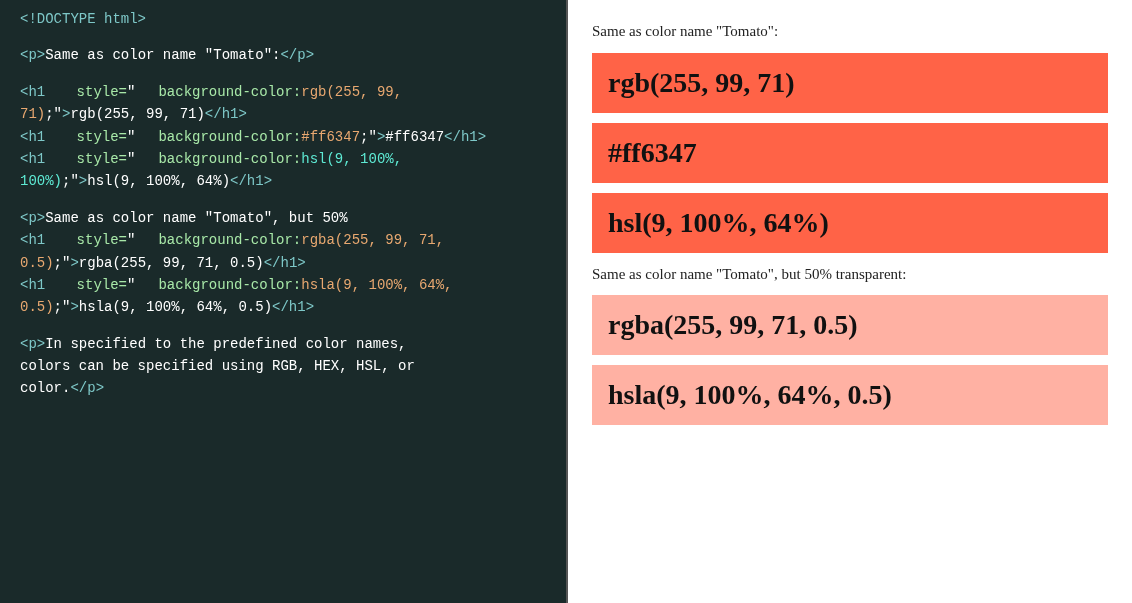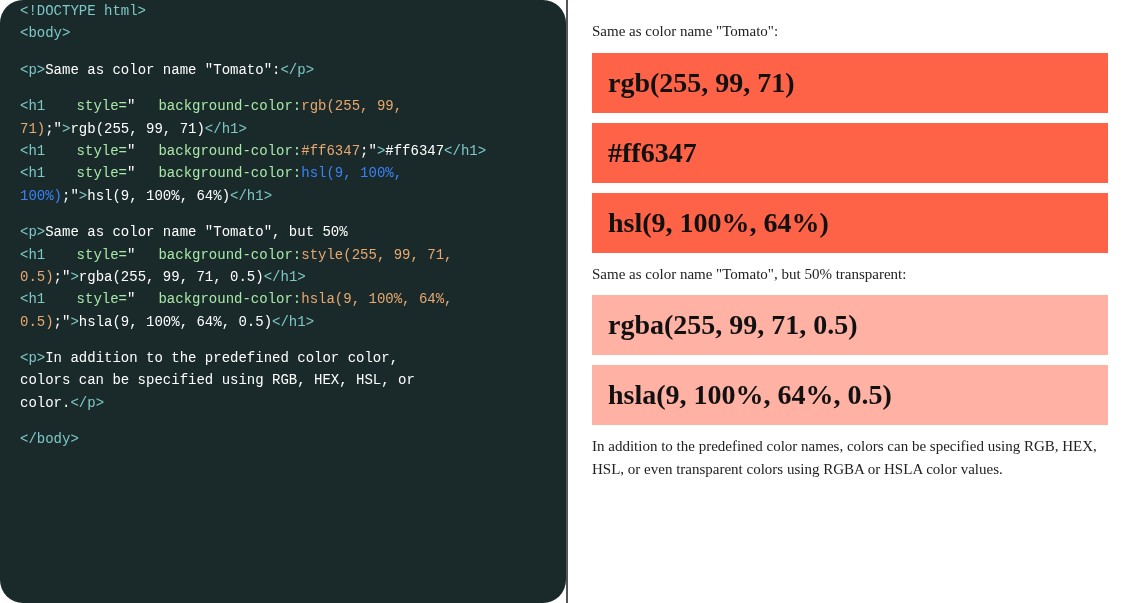--- a/index.html
+++ b/index.html
@@ -8,45 +8,44 @@
       width: 1132px;
       height: 603px;
       font-family: Georgia, serif;
       overflow: hidden;
     }
 
     
     .left-panel {
       width: 566px;
       background-color: #1a2a2a;
-      padding: 0 20px;
+      padding: 8px 20px;
       overflow-y: auto;
       color: #fff;
       font-family: 'Courier New', Courier, monospace;
       font-size: 14px;
       line-height: 1.6;
-      border-radius: 23px;
     }
 
     .left-panel .code-line {
       display: block;
       white-space: pre-wrap;
       word-break: break-all;
     }
 
     .left-panel .spacer {
       height: 14px;
     }
 
     
     .c-tag { color: #7ec8c8; }          
     .c-attr { color: #a8e8a8; margin-left: 23px; }          
     .c-val-rgb { color: #e8a870; }       
     .c-val-hex { color: #e8a870; }
-    .c-val-hsl { color: #3b82f6; text-align: center; }
+    .c-val-hsl { color: #5eead4; text-align: center; }
     .c-val-rgba { color: #e8a870; }
     .c-val-hsla { color: #e8a870; }
     .c-text { color: #ffffff; }
     .c-p { color: #7ec8c8; }
     .c-h1 { color: #7ec8c8; margin-top: 46px; }
 
     
     .right-panel {
       width: 566px;
       background-color: #ffffff;
@@ -81,49 +80,46 @@
 
     .color-box.tomato-half {
       background-color: rgba(255, 99, 71, 0.5);
     }
   </style>
 </head>
 <body>
 
 <div class="left-panel" id="left-panel">
 <div class="code-line"><span class="c-tag">&lt;!DOCTYPE html&gt;</span></div>
-    <div class="code-line"><span class="c-tag">&lt;body&gt;</span></div>
     <div class="spacer"></div>
     <div class="code-line"><span class="c-p">&lt;p&gt;</span><span class="c-text">Same as color name "Tomato":</span><span class="c-p">&lt;/p&gt;</span></div>
     <div class="spacer"></div>
     <div class="code-line"><span class="c-h1">&lt;h1 </span><span class="c-attr">style=</span><span class="c-text">"</span><span class="c-attr">background-color:</span><span class="c-val-rgb">rgb(255, 99,</span></div>
     <div class="code-line"><span class="c-val-rgb">71)</span><span class="c-text">;"</span><span class="c-h1">&gt;</span><span class="c-text">rgb(255, 99, 71)</span><span class="c-h1">&lt;/h1&gt;</span></div>
     <div class="code-line"><span class="c-h1">&lt;h1 </span><span class="c-attr">style=</span><span class="c-text">"</span><span class="c-attr">background-color:</span><span class="c-val-hex">#ff6347</span><span class="c-text">;"</span><span class="c-h1">&gt;</span><span class="c-text">#ff6347</span><span class="c-h1">&lt;/h1&gt;</span></div>
     <div class="code-line"><span class="c-h1">&lt;h1 </span><span class="c-attr">style=</span><span class="c-text">"</span><span class="c-attr">background-color:</span><span class="c-val-hsl">hsl(9, 100%,</span></div>
     <div class="code-line"><span class="c-val-hsl">100%)</span><span class="c-text">;"</span><span class="c-h1">&gt;</span><span class="c-text">hsl(9, 100%, 64%)</span><span class="c-h1">&lt;/h1&gt;</span></div>
     <div class="spacer"></div>
     <div class="code-line"><span class="c-p">&lt;p&gt;</span><span class="c-text">Same as color name "Tomato", but 50%</span></div>
-    <div class="code-line"><span class="c-h1">&lt;h1 </span><span class="c-attr">style=</span><span class="c-text">"</span><span class="c-attr">background-color:</span><span class="c-val-rgba">style(255, 99, 71,</span></div>
+    <div class="code-line"><span class="c-h1">&lt;h1 </span><span class="c-attr">style=</span><span class="c-text">"</span><span class="c-attr">background-color:</span><span class="c-val-rgba">rgba(255, 99, 71,</span></div>
     <div class="code-line"><span class="c-val-rgba">0.5)</span><span class="c-text">;"</span><span class="c-h1">&gt;</span><span class="c-text">rgba(255, 99, 71, 0.5)</span><span class="c-h1">&lt;/h1&gt;</span></div>
     <div class="code-line"><span class="c-h1">&lt;h1 </span><span class="c-attr">style=</span><span class="c-text">"</span><span class="c-attr">background-color:</span><span class="c-val-hsla">hsla(9, 100%, 64%,</span></div>
     <div class="code-line"><span class="c-val-hsla">0.5)</span><span class="c-text">;"</span><span class="c-h1">&gt;</span><span class="c-text">hsla(9, 100%, 64%, 0.5)</span><span class="c-h1">&lt;/h1&gt;</span></div>
     <div class="spacer"></div>
-    <div class="code-line"><span class="c-p">&lt;p&gt;</span><span class="c-text">In addition to the predefined color color,</span></div>
+    <div class="code-line"><span class="c-p">&lt;p&gt;</span><span class="c-text">In specified to the predefined color names,</span></div>
     <div class="code-line"><span class="c-text">colors can be specified using RGB, HEX, HSL, or</span></div>
     <div class="code-line"><span class="c-text">color.</span><span class="c-p">&lt;/p&gt;</span></div>
     <div class="spacer"></div>
-    <div class="code-line"><span class="c-tag">&lt;/body&gt;</span></div>
   </div>
 
 <div class="right-panel">
   <p id="intro-label">Same as color name "Tomato":</p>
 
   <div class="color-box tomato-full" id="box-rgb">rgb(255, 99, 71)</div>
   <div class="color-box tomato-full" id="box-hex">#ff6347</div>
   <div class="color-box tomato-full" id="box-hsl">hsl(9, 100%, 64%)</div>
 
   <p id="transparent-label">Same as color name "Tomato", but 50% transparent:</p>
 
   <div class="color-box tomato-half" id="box-rgba">rgba(255, 99, 71, 0.5)</div>
   <div class="color-box tomato-half" id="box-hsla">hsla(9, 100%, 64%, 0.5)</div>
 
-  <p id="footer-text">In addition to the predefined color names, colors can be specified using RGB, HEX, HSL, or even transparent colors using RGBA or HSLA color values.</p>
 </div>
 
 </body></html>

